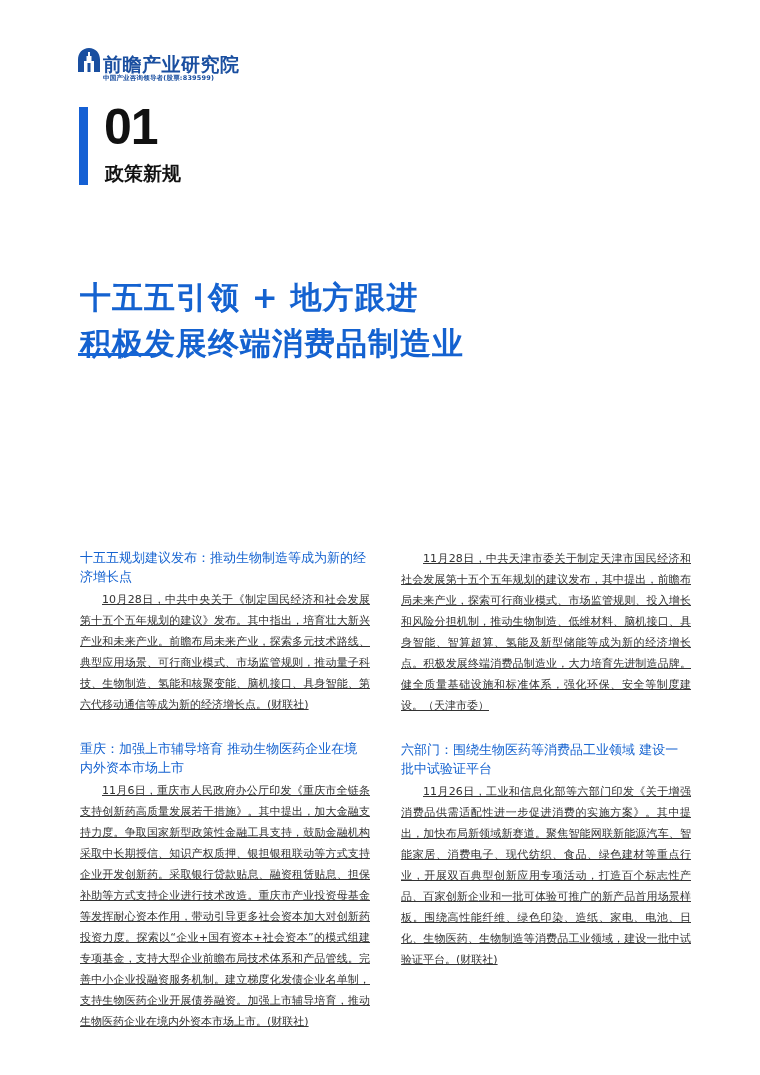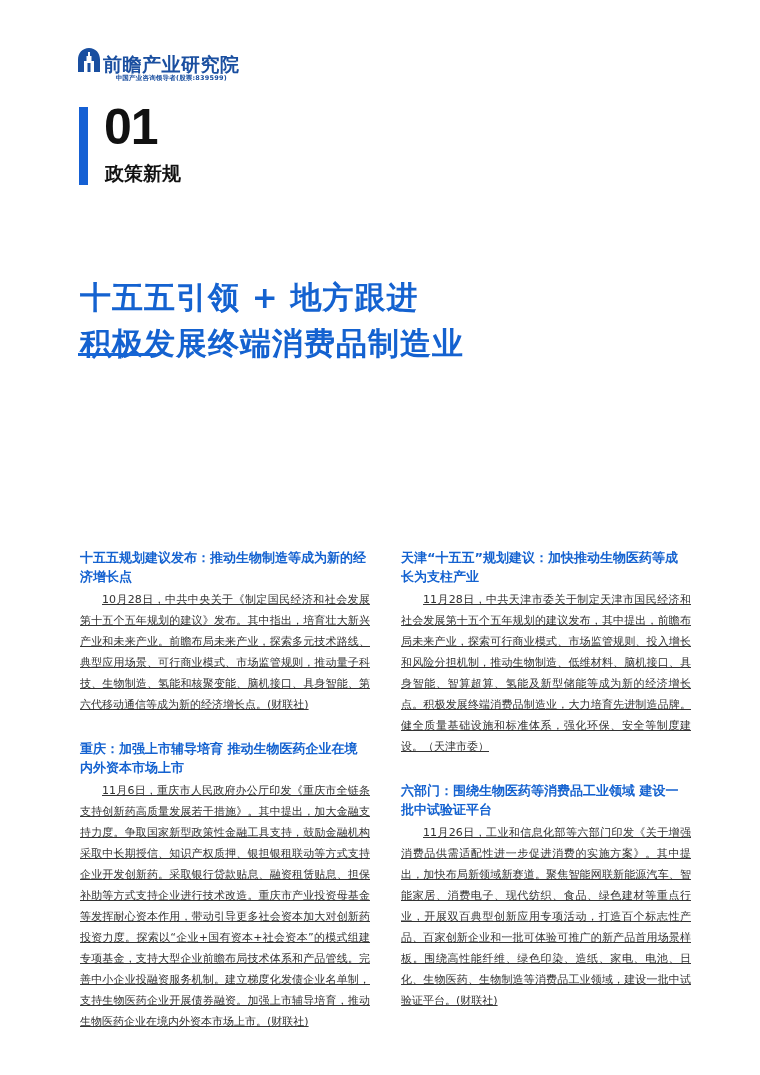--- a/index.html
+++ b/index.html
@@ -4,34 +4,34 @@
 <style>
   html, body { margin: 0; padding: 0; }
   body {
     width: 760px; height: 1075px; background: #ffffff; position: relative; overflow: hidden;
     font-family: "DejaVu Sans", "Liberation Sans", sans-serif; color: #333;
   }
   .logo { position: absolute; left: 78px; top: 37px; display: flex; align-items: center; }
   .logo-icon { width: 22px; height: 26px; margin-right: 3px; }
   .logo-text { display: flex; flex-direction: column; }
   .logo-name { font-size: 19px; font-weight: bold; color: #1a4fa0; letter-spacing: 0.5px; line-height: 20px; margin-top: 17px; }
-  .logo-sub { font-size: 6.5px; font-weight: bold; color: #1a4fa0; line-height: 9px; letter-spacing: 0.2px; white-space: nowrap; text-align: center; }
+  .logo-sub { font-size: 6.5px; font-weight: bold; color: #1a4fa0; line-height: 9px; letter-spacing: 0.2px; white-space: nowrap; }
 
   .sec-bar { position: absolute; left: 79px; top: 107px; width: 9px; height: 78px; background: #1560d4; }
   .sec-num { position: absolute; left: 104px; top: 99px; font-size: 50px; font-weight: bold; color: #111; font-family: "Liberation Sans", sans-serif; letter-spacing: -1px; line-height: 56px; }
   .sec-title { position: absolute; left: 105px; top: 160px; font-size: 19px; font-weight: bold; color: #111; line-height: 26px; }
 
   .headline { position: absolute; left: 80px; top: 248px; color: #1462d0; font-weight: bold; font-size: 31px; line-height: 46px; letter-spacing: 1px; margin-top: 26px; }
   .headline-rule { position: absolute; left: 78px; top: 353px; width: 78px; height: 3px; background: #1666d6; }
 
   .col { position: absolute; top: 548px; width: 290px; }
   .col-left { left: 80px; }
   .col-right { left: 401px; }
   .article { margin-bottom: 24px; }
-  .art-title { color: #1462d0; font-weight: bold; font-size: 13px; line-height: 19px; margin: 0 0 3px 0; }
+  .art-title { color: #1462d0; font-weight: normal; font-size: 13px; line-height: 19px; margin: 0 0 3px 0; }
   .art-body { font-size: 11px; line-height: 21px; color: #333; text-indent: 2em; margin: 0; text-align: justify; text-decoration: underline; }
 </style>
 </head>
 <body>
 
 <div class="logo">
   <svg class="logo-icon" viewBox="0 0 22 26">
     <path d="M11 1 C4.5 1 0 6 0 12.5 L0 25 L6 25 L6 14 L8.5 14 L8.5 9 L10 9 L10 5 L12 5 L12 9 L13.5 9 L13.5 14 L16 14 L16 25 L22 25 L22 12.5 C22 6 17.5 1 11 1 Z" fill="#1a4fa0"></path>
     <rect x="9.5" y="16" width="3" height="9" fill="#1a4fa0"></rect>
   </svg>
@@ -57,20 +57,19 @@
     <p class="art-body">10月28日，中共中央关于《制定国民经济和社会发展第十五个五年规划的建议》发布。其中指出，培育壮大新兴产业和未来产业。前瞻布局未来产业，探索多元技术路线、典型应用场景、可行商业模式、市场监管规则，推动量子科技、生物制造、氢能和核聚变能、脑机接口、具身智能、第六代移动通信等成为新的经济增长点。(财联社)</p>
   </div>
   <div class="article">
     <p class="art-title">重庆：加强上市辅导培育 推动生物医药企业在境内外资本市场上市</p>
     <p class="art-body">11月6日，重庆市人民政府办公厅印发《重庆市全链条支持创新药高质量发展若干措施》。其中提出，加大金融支持力度。争取国家新型政策性金融工具支持，鼓励金融机构采取中长期授信、知识产权质押、银担银租联动等方式支持企业开发创新药。采取银行贷款贴息、融资租赁贴息、担保补助等方式支持企业进行技术改造。重庆市产业投资母基金等发挥耐心资本作用，带动引导更多社会资本加大对创新药投资力度。探索以“企业+国有资本+社会资本”的模式组建专项基金，支持大型企业前瞻布局技术体系和产品管线。完善中小企业投融资服务机制。建立梯度化发债企业名单制，支持生物医药企业开展债券融资。加强上市辅导培育，推动生物医药企业在境内外资本市场上市。(财联社)</p>
   </div>
 </div>
 
 <div class="col col-right">
   <div class="article">
-    <p class="art-title">天津“十五五”规划建议：加快推动生物医药等成长为支柱产业</p>
     <p class="art-body">11月28日，中共天津市委关于制定天津市国民经济和社会发展第十五个五年规划的建议发布，其中提出，前瞻布局未来产业，探索可行商业模式、市场监管规则、投入增长和风险分担机制，推动生物制造、低维材料、脑机接口、具身智能、智算超算、氢能及新型储能等成为新的经济增长点。积极发展终端消费品制造业，大力培育先进制造品牌。健全质量基础设施和标准体系，强化环保、安全等制度建设。（天津市委）</p>
   </div>
   <div class="article">
     <p class="art-title">六部门：围绕生物医药等消费品工业领域 建设一批中试验证平台</p>
     <p class="art-body">11月26日，工业和信息化部等六部门印发《关于增强消费品供需适配性进一步促进消费的实施方案》。其中提出，加快布局新领域新赛道。聚焦智能网联新能源汽车、智能家居、消费电子、现代纺织、食品、绿色建材等重点行业，开展双百典型创新应用专项活动，打造百个标志性产品、百家创新企业和一批可体验可推广的新产品首用场景样板。围绕高性能纤维、绿色印染、造纸、家电、电池、日化、生物医药、生物制造等消费品工业领域，建设一批中试验证平台。(财联社)</p>
   </div>
 </div>
 
 </body></html>

